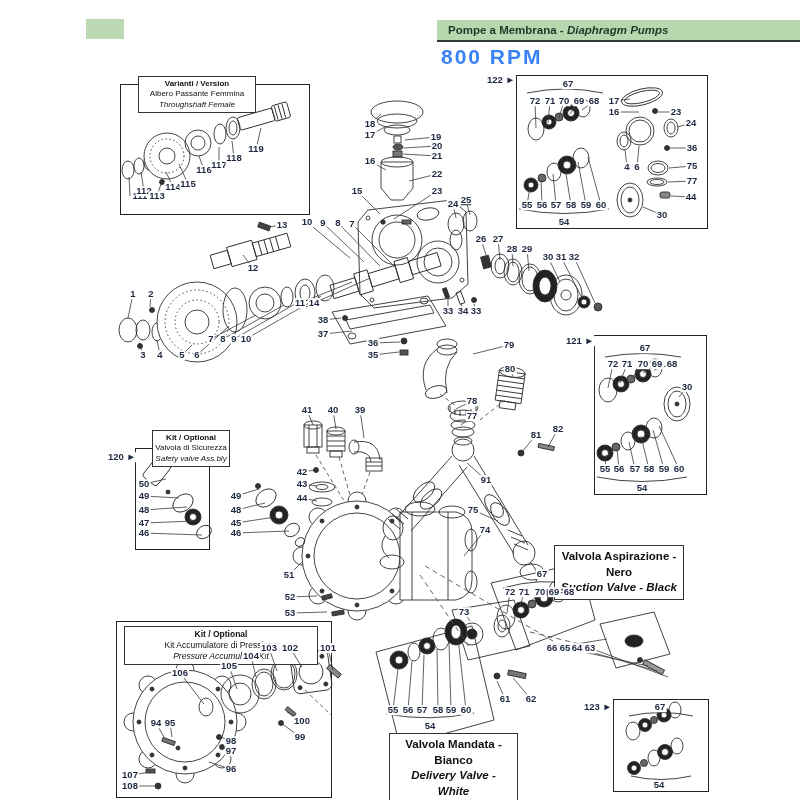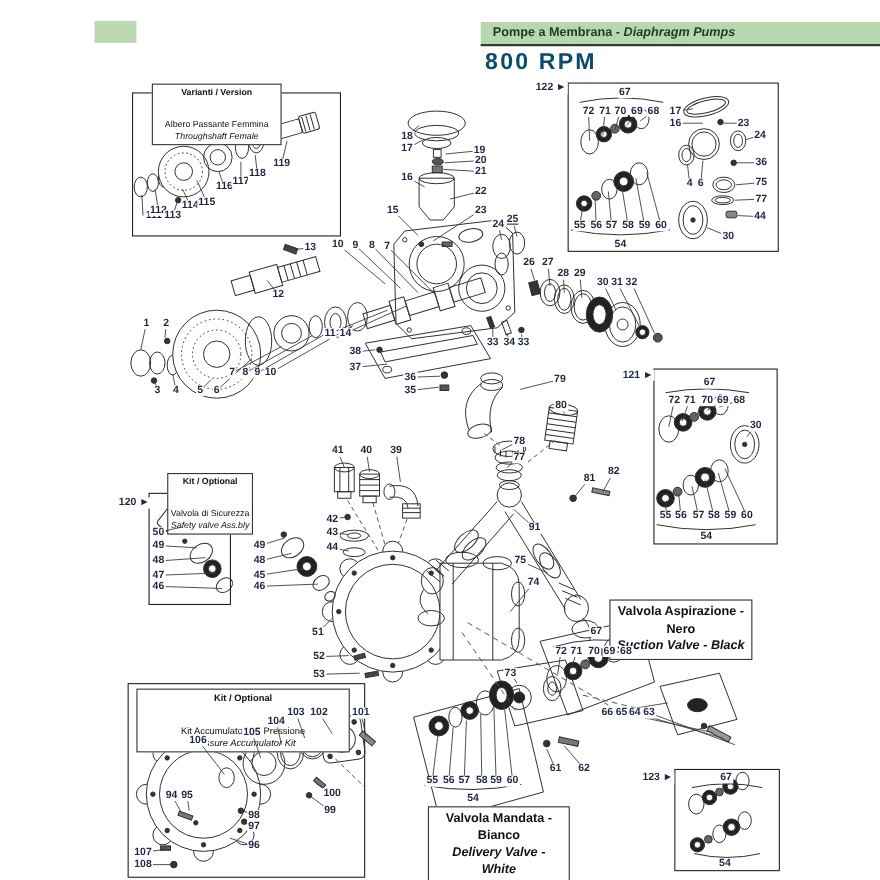--- a/index.html
+++ b/index.html
@@ -11,28 +11,28 @@
   .series-title{font-size:23px;font-weight:bold;color:#1b2742;letter-spacing:2px;word-spacing:6px;
                 padding:1px 0 0 10px;line-height:26px;}
   .title-divider{border-top:2px solid #222;margin:0;}
   .model{font-size:13px;font-weight:bold;color:#1b2742;padding:1px 0 0 8px;}
   .cat-bar{position:absolute;left:437px;top:20px;width:363px;height:22px;background:#b9d7ae;
            border-bottom:2px solid #2f3a33;display:flex;align-items:center;padding-left:11px;box-sizing:border-box;
            font-size:11.5px;font-weight:bold;color:#1d3a28;}
   .cat-bar .it{font-style:normal;}
   .cat-bar .sep{white-space:pre;}
   .cat-bar .en{font-style:italic;}
-  .rpm{position:absolute;left:441px;top:45px;font-size:21px;font-weight:bold;color:#0c4a6e;letter-spacing:2px;}
+  .rpm{position:absolute;left:441px;top:45px;font-size:21px;font-weight:bold;color:#3b82f6;letter-spacing:2px;}
   
   .refbox{position:absolute;border:1.6px solid #222;background:transparent;}
   
   .labelbox{position:absolute;border:1px solid #333;background:#fff;text-align:center;
             font-size:8px;line-height:1.3;color:#111;padding:2px 2px;box-sizing:border-box;z-index:6;}
   .labelbox .b{font-weight:bold;display:block;}
-  .labelbox .n{display:block;margin-top:19px;}
+  .labelbox .n{display:block;}
   .labelbox .i{font-style:italic;display:block;}
   
   .valvebox{position:absolute;border:1.5px solid #333;background:#fff;text-align:center;
             font-size:11.5px;font-weight:bold;color:#111;line-height:1.35;padding:3px 4px;box-sizing:border-box;z-index:6;}
   .valvebox .i{font-style:italic;display:block;}
   .valvebox .b{display:block;}
   
   .artsvg{position:absolute;left:0;top:0;z-index:1;}
   .leadersvg{position:absolute;left:0;top:0;z-index:7;}
   #callout-layer{position:absolute;left:0;top:0;width:800px;height:800px;z-index:8;pointer-events:none;}

